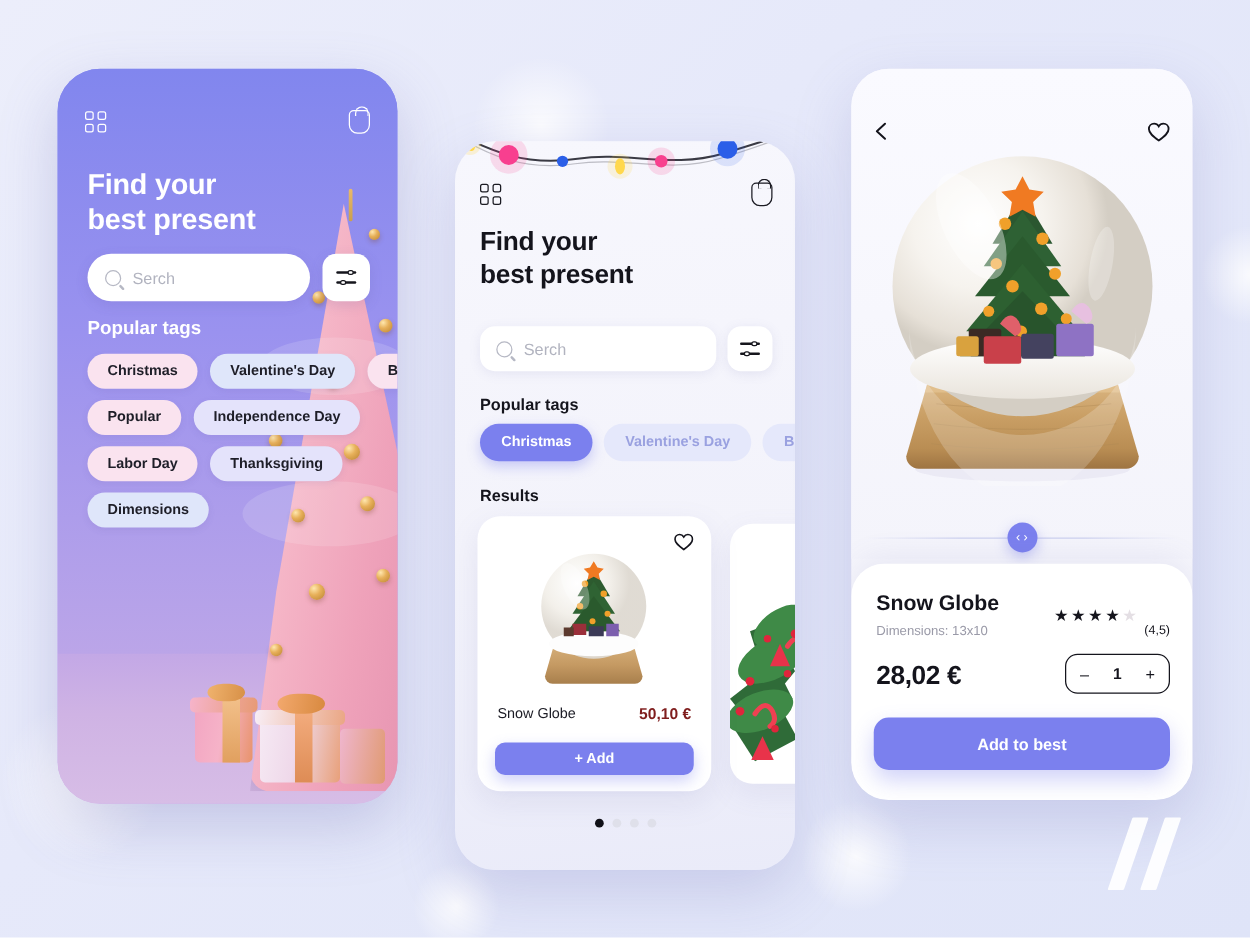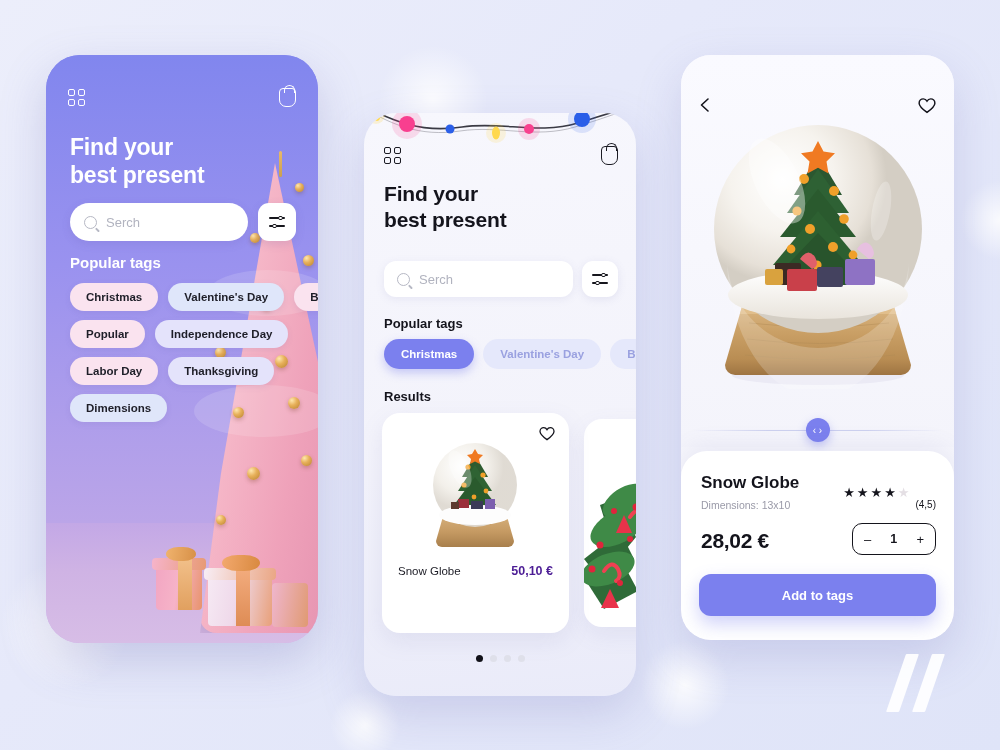--- a/index.html
+++ b/index.html
@@ -87,21 +87,21 @@
   .filterbtn2 { width:36px; height:36px; background:#fff; border-radius:11px; display:flex; align-items:center; justify-content:center; box-shadow:0 2px 9px rgba(120,120,180,.14); }
   .ptags2 { position:absolute; left:20px; top:203px; color:#14141c; font-size:13px; font-weight:bold; }
   .tagrow2 { position:absolute; left:20px; top:226px; display:flex; gap:9px; }
   .tag2 { height:30px; padding:0 17px; border-radius:15px; display:flex; align-items:center; font-size:11.5px; font-weight:bold; white-space:nowrap; }
   .tag2.active { background:#7b80ee; color:#fff; box-shadow:0 4px 10px rgba(110,115,235,.35); }
   .tag2.idle { background:#e5e8fb; color:#9aa1e0; }
   .results { position:absolute; left:20px; top:276px; color:#14141c; font-size:13px; font-weight:bold; }
   .card2 { position:absolute; left:18px; top:300px; width:187px; height:220px; background:#fff; border-radius:18px; box-shadow:0 8px 22px rgba(120,120,180,.13); }
   .card2b { position:absolute; left:220px; top:306px; width:120px; height:208px; background:#fff; border-radius:18px; box-shadow:0 8px 22px rgba(120,120,180,.10); overflow:hidden; }
   .cardname { position:absolute; left:16px; bottom:56px; font-size:11.5px; color:#1b1b24; }
-  .cardprice { position:absolute; right:16px; bottom:55px; font-size:12.5px; font-weight:bold; color:#4c1d95; }
+  .cardprice { position:absolute; right:16px; bottom:55px; font-size:12.5px; font-weight:bold; color:#7f1d1d; }
   .addbtn { position:absolute; left:14px; right:14px; bottom:13px; height:26px; background:#7b80ee; border-radius:8px; color:#fff; font-size:11.5px; font-weight:bold; display:flex; align-items:center; justify-content:center; box-shadow:0 5px 12px rgba(110,115,235,.32); }
   .dots { position:absolute; left:0; right:0; bottom:34px; display:flex; justify-content:center; gap:7px; }
   .dot { width:7px; height:7px; border-radius:50%; background:#dfe0ea; }
   .dot.on { background:#111118; }
 
   
   .phone3 { position:absolute; left:681px; top:55px; width:273px; height:585px; border-radius:30px;
     background:#f6f6fc; box-shadow:0 18px 46px rgba(110,110,180,.22); overflow:hidden; }
   .p3-hero { position:absolute; left:0; right:0; top:0; height:392px; background:linear-gradient(180deg,#fafaff 0%,#f4f4fb 100%); }
   .backarrow { position:absolute; left:16px; top:42px; width:16px; height:16px; }
@@ -333,20 +333,21 @@
       <g>
           <rect x="40" y="64" width="11" height="9" fill="#9b2f3a"></rect>
           <rect x="53" y="66" width="12" height="8" fill="#3b3a57"></rect>
           <rect x="67" y="64" width="10" height="10" fill="#7c5fae"></rect>
           <rect x="33" y="67" width="8" height="7" fill="#5c3a2e"></rect>
         </g>
       <ellipse cx="42" cy="34" rx="9" ry="20" fill="#fff" opacity=".30" transform="rotate(-24 42 34)"></ellipse>
     </svg>
     <div class="cardname">Snow Globe</div>
     <div class="cardprice">50,10 €</div>
+    <div class="addbtn">+ Add</div>
   </div>
 
   <div class="dots">
     <span class="dot on"></span>
     <span class="dot"></span>
     <span class="dot"></span>
     <span class="dot"></span>
   </div>
 </div>
 
@@ -435,20 +436,20 @@
       <span class="star">★</span>
       <span class="star off">★</span>
       <span class="ratenum">(4,5)</span>
     </div>
     <div class="pprice">28,02 €</div>
     <div class="stepper">
       <span>–</span>
       <span class="qty">1</span>
       <span>+</span>
     </div>
-    <div class="cartbtn">Add to tags</div>
+    <div class="cartbtn">Add to best</div>
   </div>
 </div>
 
 <div class="wm">
     <i></i>
     <i></i>
   </div>
 
 </body></html>

